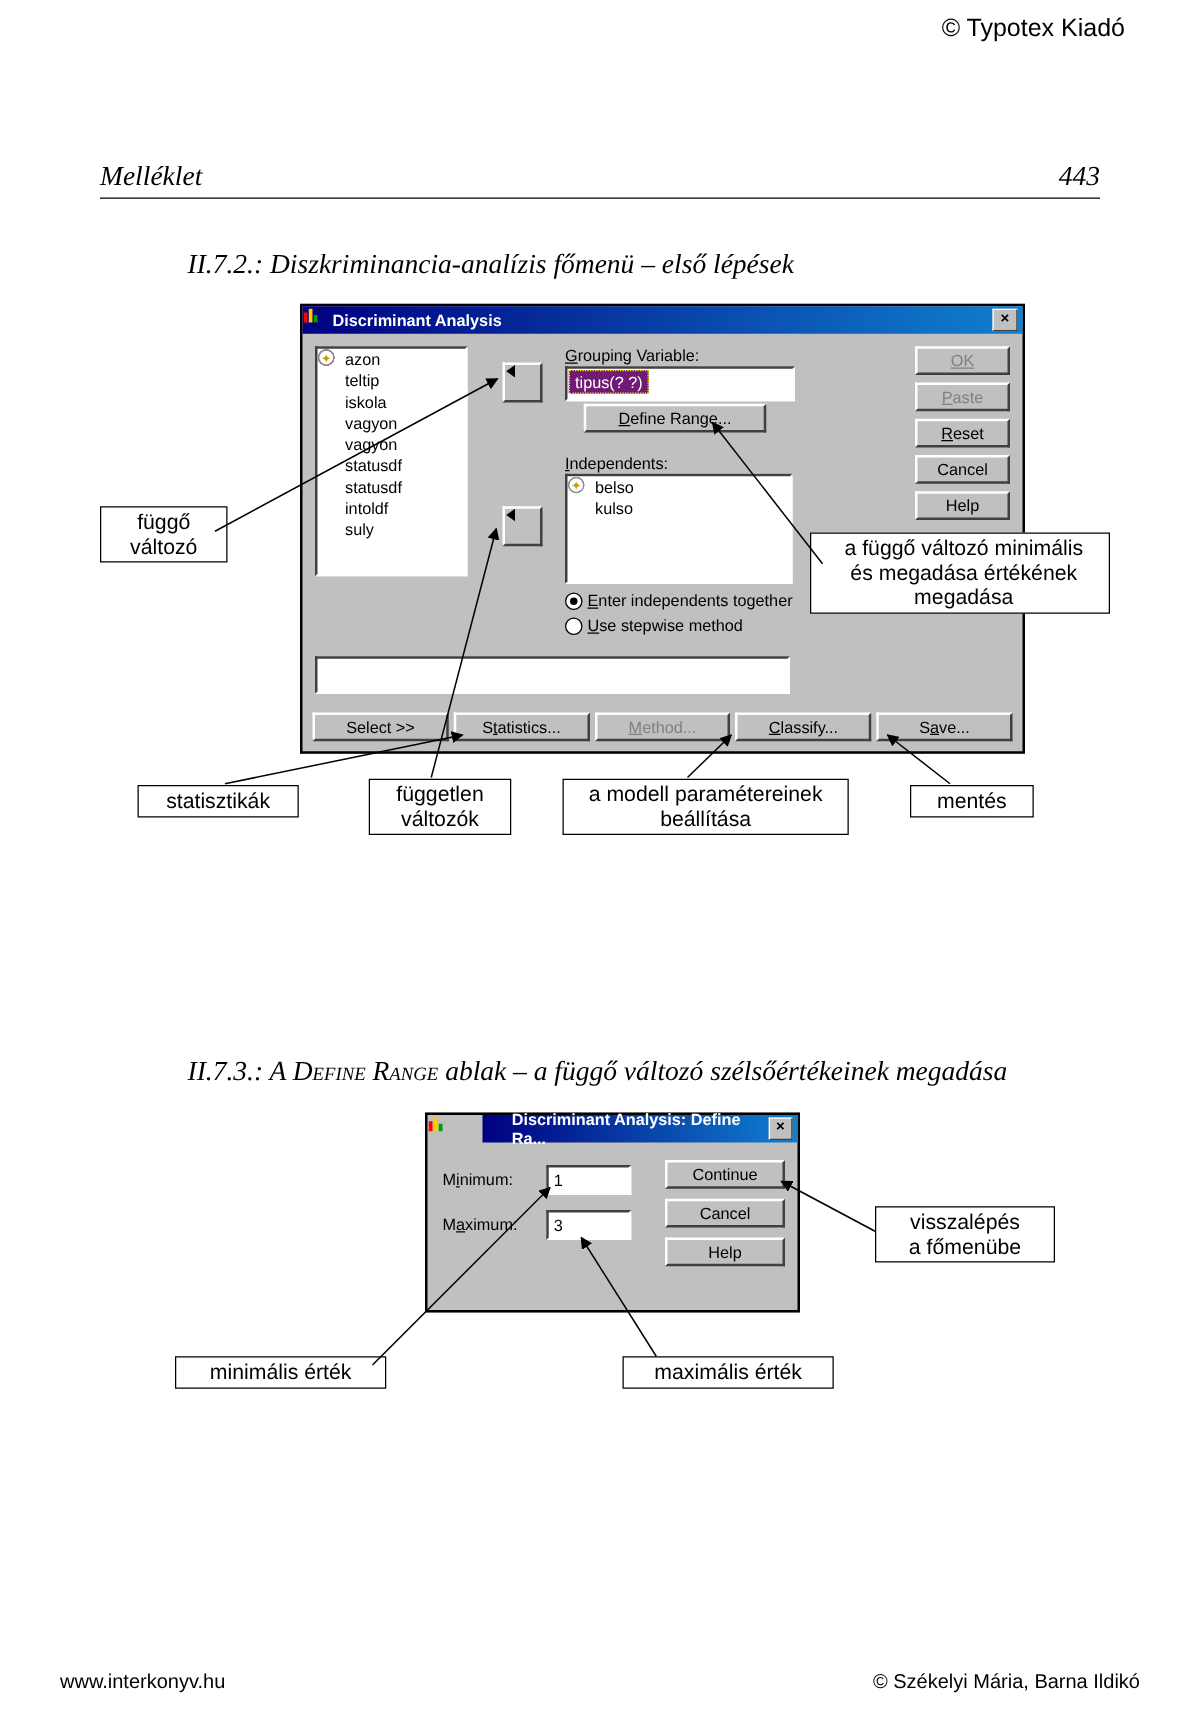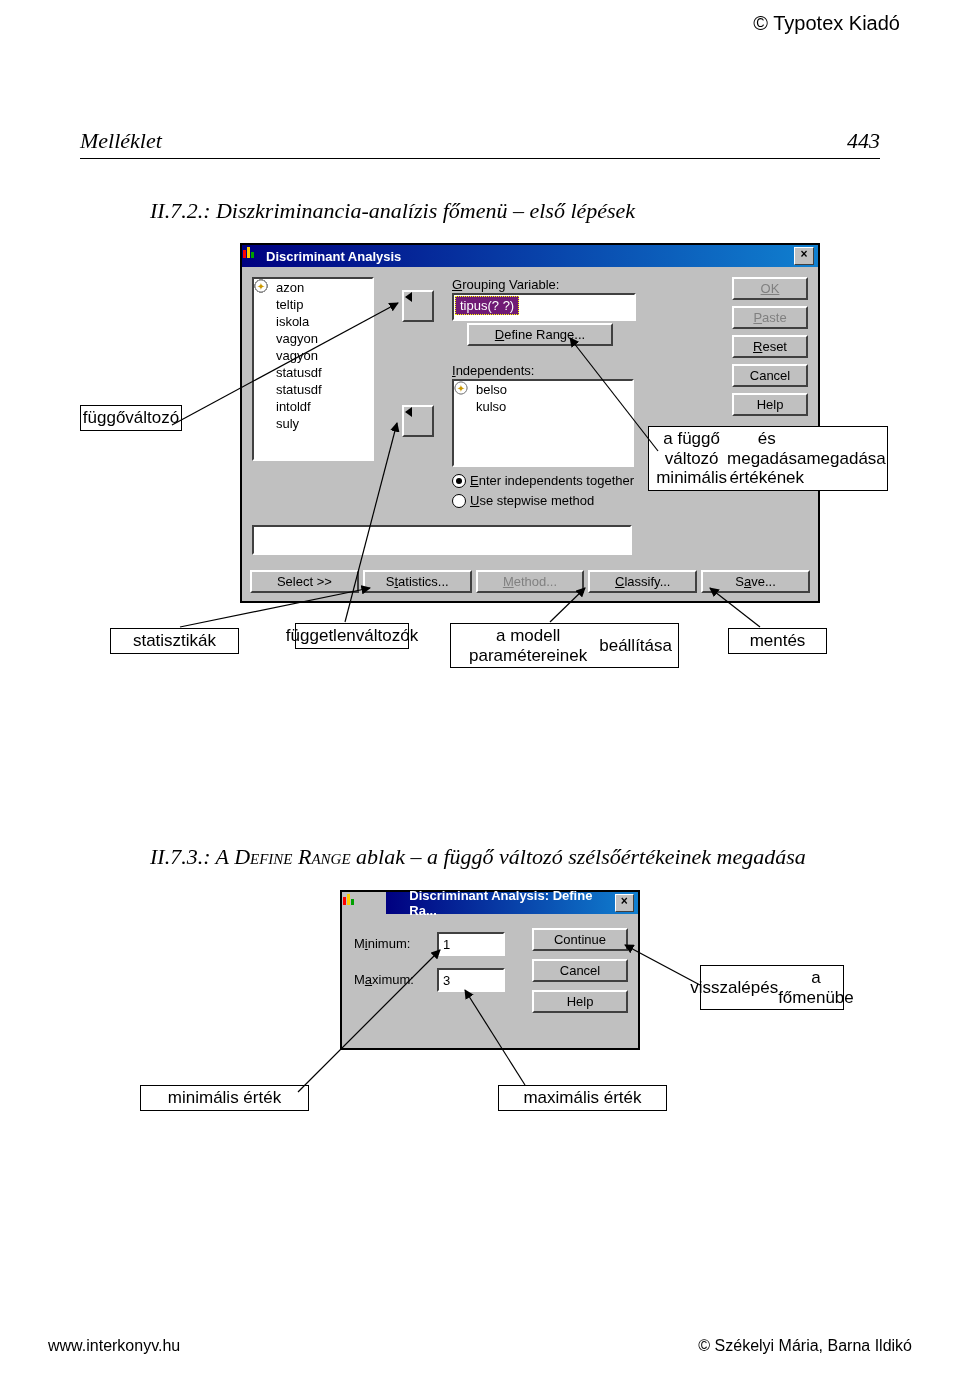--- a/index.html
+++ b/index.html
@@ -91,21 +91,21 @@
     background: #fff;
     border: 1.5px solid #000;
     font-family: Arial, sans-serif;
     font-size: 17px;
     text-align: center;
     display: flex;
     align-items: center;
     justify-content: center;
     padding: 2px 6px;
   }
-  .callout-box.multi { flex-direction: row; line-height:1.15; }
+  .callout-box.multi { flex-direction: column; line-height:1.15; }
 
   
   .dlg1 {
     position: absolute;
     top: 0px;
     left: 160px;
     width: 580px;
     height: 360px;
     background: #c0c0c0;
     border: 2px solid #000;

